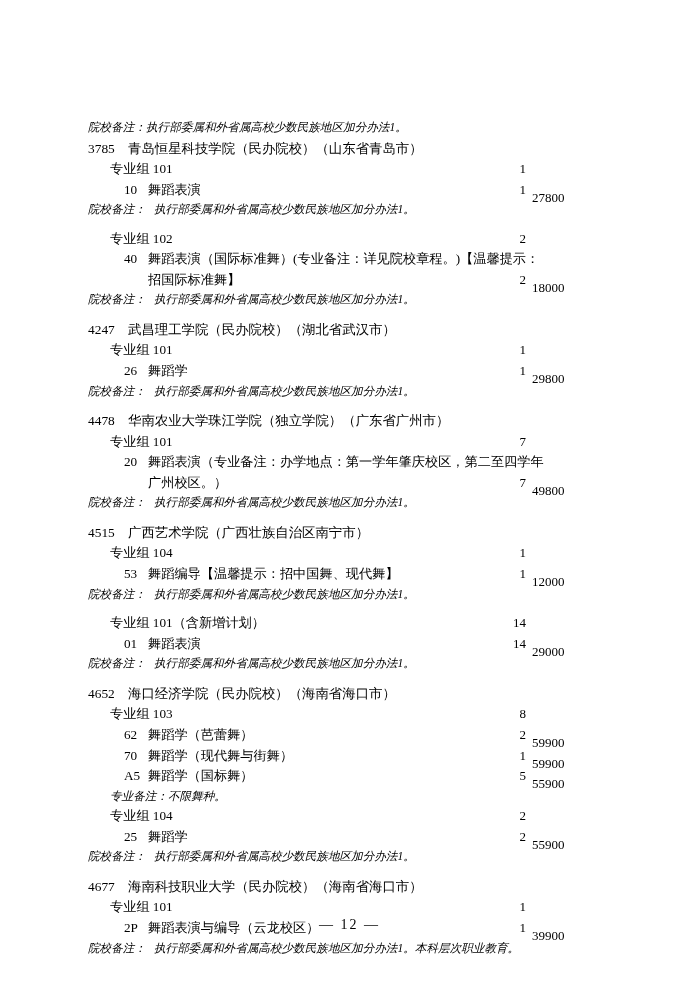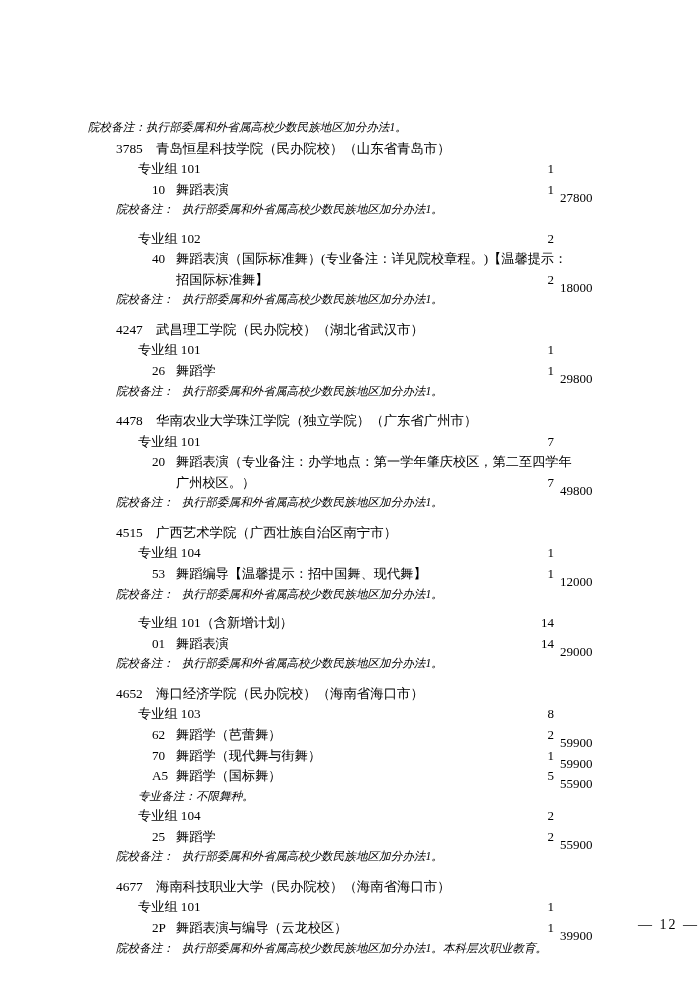--- a/index.html
+++ b/index.html
@@ -80,28 +80,27 @@
   .num2 {
     position: absolute;
     left: 444px;
     top: 8px;
     width: 56px;
     text-align: left;
     font-size: 13px;
   }
   .blk {
     margin-bottom: 9px;
-    margin-left: 28px;
   }
   .footer {
     position: absolute;
     left: 0;
     bottom: 56px;
     width: 699px;
-    text-align: right;
+    text-align: center;
     font-size: 14px;
     letter-spacing: 2px;
   }
 </style>
 </head>
 <body>
 
 <div id="page">
   <div class="line note">
     <span>院校备注：执行部委属和外省属高校少数民族地区加分办法1。</span>

